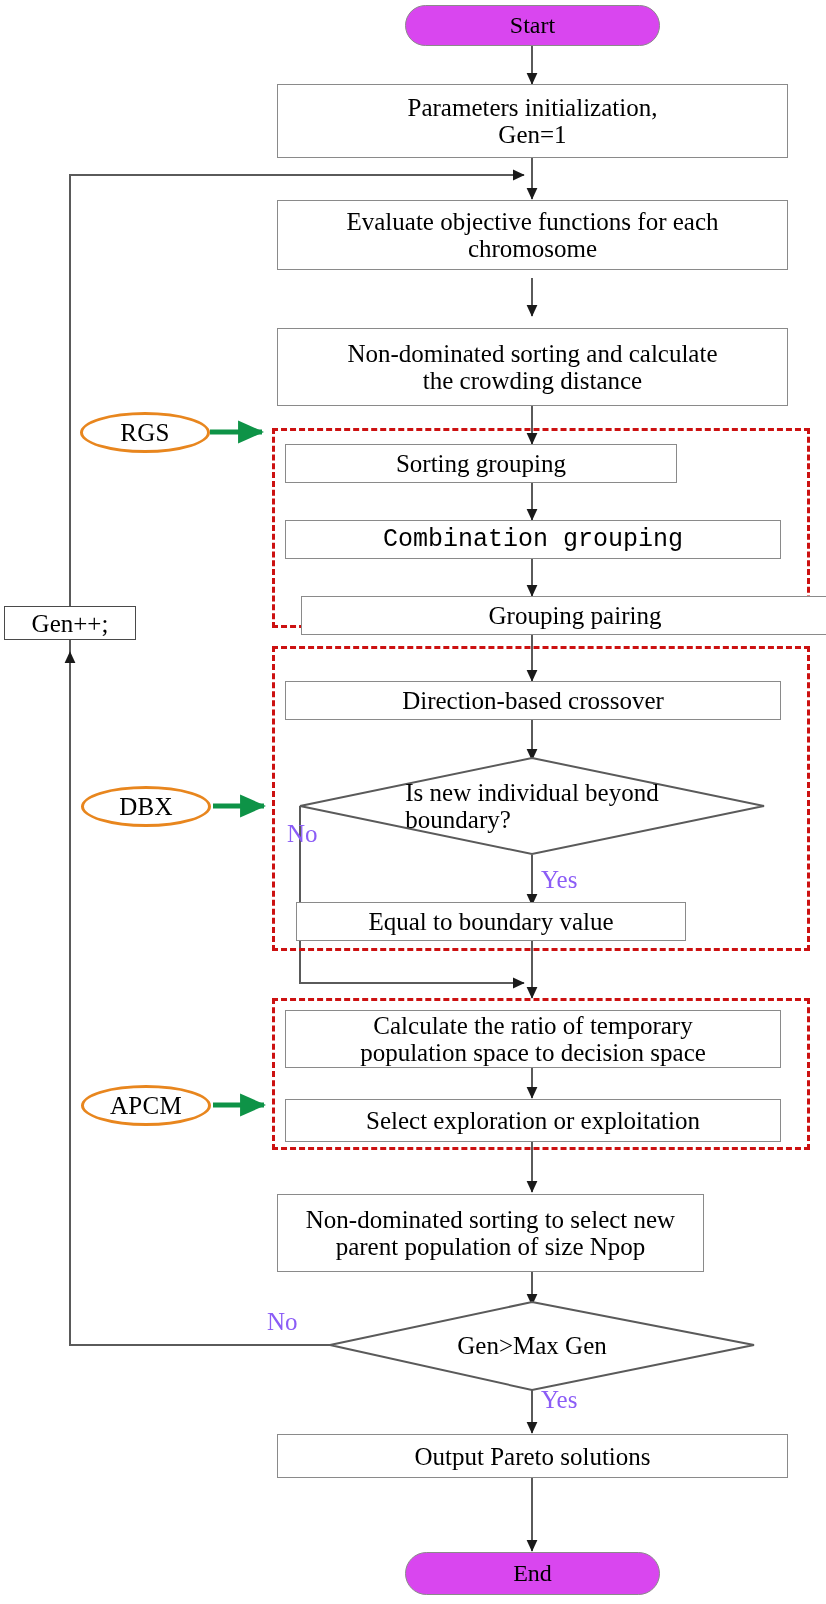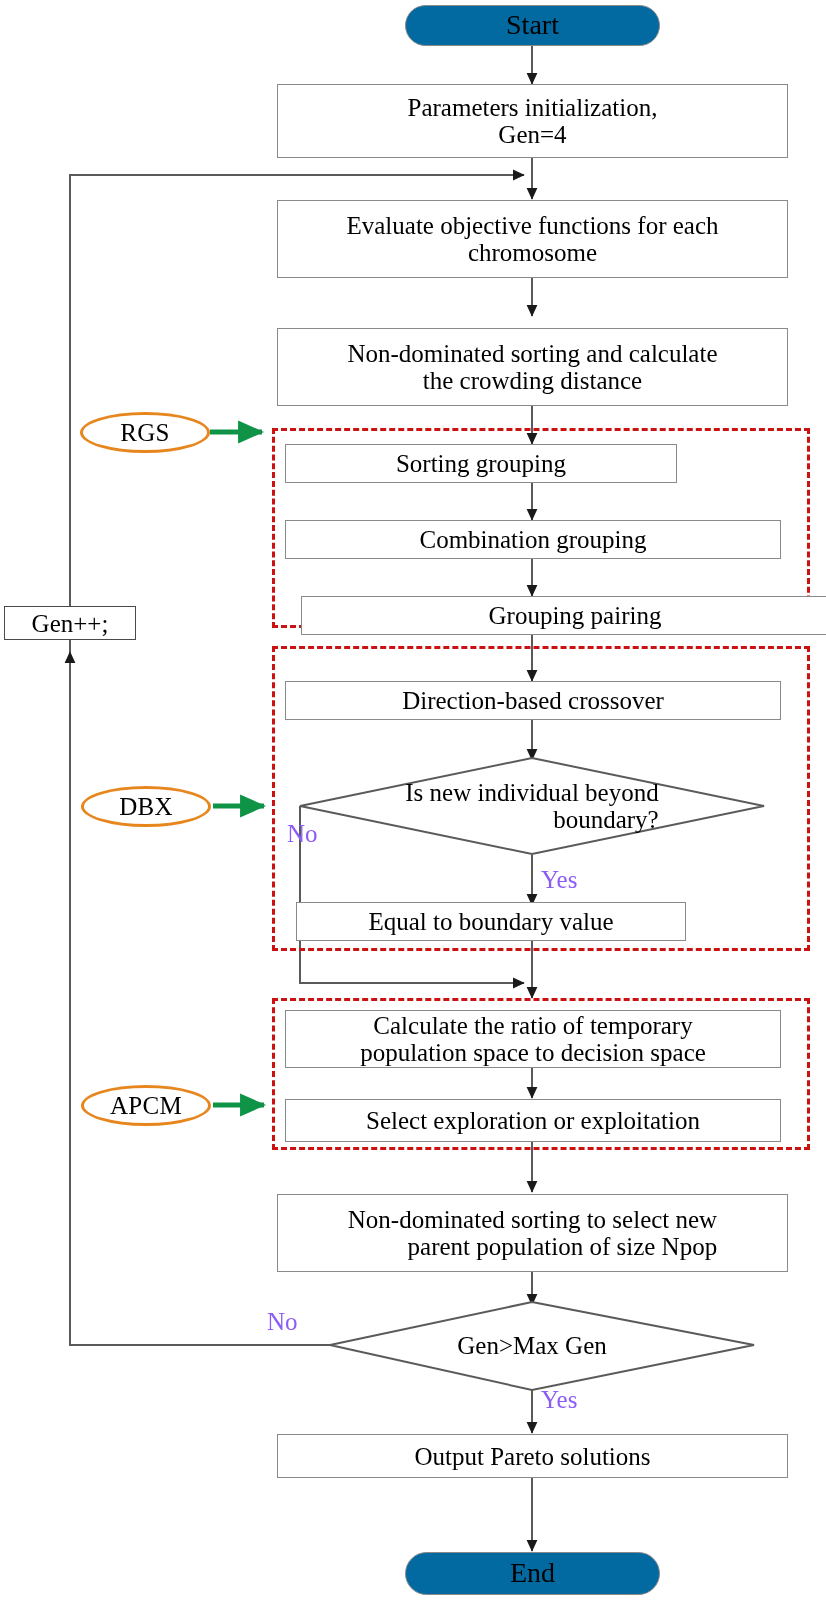--- a/index.html
+++ b/index.html
@@ -3,30 +3,30 @@
 <meta charset="utf-8">
 <style>
   html,body{margin:0;padding:0;background:#ffffff;}
   body{width:826px;height:1604px;position:relative;overflow:hidden;
        font-family:"Liberation Serif","DejaVu Serif",serif;color:#000;}
   #canvas{position:absolute;left:0;top:0;width:826px;height:1604px;}
   svg.layer{position:absolute;left:0;top:0;width:826px;height:1604px;}
   .node{position:absolute;box-sizing:border-box;display:flex;align-items:center;
         justify-content:center;text-align:center;line-height:1.08;}
   .proc{border:1.6px solid #8a8a8a;background:#fff;font-size:25px;}
-  .term{border:1.6px solid #8a8a8a;background:#0369a1;font-size:28px;border-radius:24px;}
+  .term{border:1.6px solid #8a8a8a;background:#d946ef;font-size:24px;border-radius:24px;}
   .genbox{border:1.6px solid #4a4a4a;background:#fff;font-size:25px;}
   .tag{position:absolute;box-sizing:border-box;display:flex;align-items:center;
        justify-content:center;border:3px solid #E8861E;border-radius:50%;
        background:#fff;font-size:25px;letter-spacing:.3px;}
   .edge-label{position:absolute;font-size:25px;color:#8b5cf6;white-space:nowrap;}
   .dgrp{position:absolute;box-sizing:border-box;border:3.5px dashed #CC1111;
         background:transparent;pointer-events:none;}
   .diamond-label{position:absolute;display:flex;align-items:center;justify-content:center;
-        text-align:right;font-size:25px;line-height:1.08;}
+        text-align:left;font-size:25px;line-height:1.08;}
 </style>
 </head>
 <body>
 
 <div id="canvas">
 
   <svg class="layer" viewBox="0 0 826 1604" preserveAspectRatio="none">
     <defs>
       <marker id="ah" viewBox="0 0 10 10" refX="9.4" refY="5" markerWidth="6" markerHeight="6" orient="auto-start-reverse">
         <path d="M0,0.4 L10,5 L0,9.6 z" fill="#1a1a1a"></path>
@@ -88,47 +88,47 @@
     </g>
   </svg>
 
   <div class="dgrp" style="left:272px;top:428px;width:538px;height:200px;"></div>
   <div class="dgrp" style="left:272px;top:646px;width:538px;height:305px;"></div>
   <div class="dgrp" style="left:272px;top:998px;width:538px;height:152px;"></div>
 
   <div class="node term" style="left:405px;top:5px;width:255px;height:41px;">Start</div>
 
   <div class="node proc" style="left:277px;top:84px;width:511px;height:74px;white-space:pre-line;">Parameters initialization,
-Gen=4</div>
+Gen=1</div>
 
-  <div class="node proc" style="left:277px;top:200px;width:511px;height:78px;white-space:pre-line;">Evaluate objective functions for each
+  <div class="node proc" style="left:277px;top:200px;width:511px;height:70px;white-space:pre-line;">Evaluate objective functions for each
 chromosome</div>
 
   <div class="node proc" style="left:277px;top:328px;width:511px;height:78px;white-space:pre-line;">Non-dominated sorting and calculate
 the crowding distance</div>
 
   <div class="node proc" style="left:285px;top:444px;width:392px;height:39px;text-align:right;">Sorting grouping</div>
 
-  <div class="node proc" style="left:285px;top:520px;width:496px;height:39px;">Combination grouping</div>
+  <div class="node proc" style="left:285px;top:520px;width:496px;height:39px;font-family:Liberation Mono, monospace;">Combination grouping</div>
 
   <div class="node proc" style="left:285px;top:596px;width:548px;height:39px;margin-left:16px;">Grouping pairing</div>
 
   <div class="node proc" style="left:285px;top:681px;width:496px;height:39px;">Direction-based crossover</div>
 
   <div class="diamond-label" style="left:352px;top:778px;width:360px;height:56px;white-space:pre-line;">Is new individual beyond
 boundary?</div>
 
   <div class="node proc" style="left:285px;top:1010px;width:496px;height:58px;white-space:pre-line;">Calculate the ratio of temporary
 population space to decision space</div>
 
   <div class="node proc" style="left:296px;top:902px;width:390px;height:39px;">Equal to boundary value</div>
 
   <div class="node proc" style="left:285px;top:1099px;width:496px;height:43px;">Select exploration or exploitation</div>
 
-  <div class="node proc" style="left:277px;top:1194px;width:511px;height:78px;white-space:pre-line;text-align:right;">Non-dominated sorting to select new
+  <div class="node proc" style="left:277px;top:1194px;width:427px;height:78px;white-space:pre-line;">Non-dominated sorting to select new
 parent population of size Npop</div>
 
   <div class="diamond-label" style="left:412px;top:1328px;width:240px;height:34px;">Gen&gt;Max Gen</div>
 
   <div class="node proc" style="left:277px;top:1434px;width:511px;height:44px;">Output Pareto solutions</div>
 
   <div class="node term" style="left:405px;top:1552px;width:255px;height:43px;">End</div>
 
   <div class="node genbox" style="left:4px;top:606px;width:132px;height:34px;">Gen++;</div>
 

